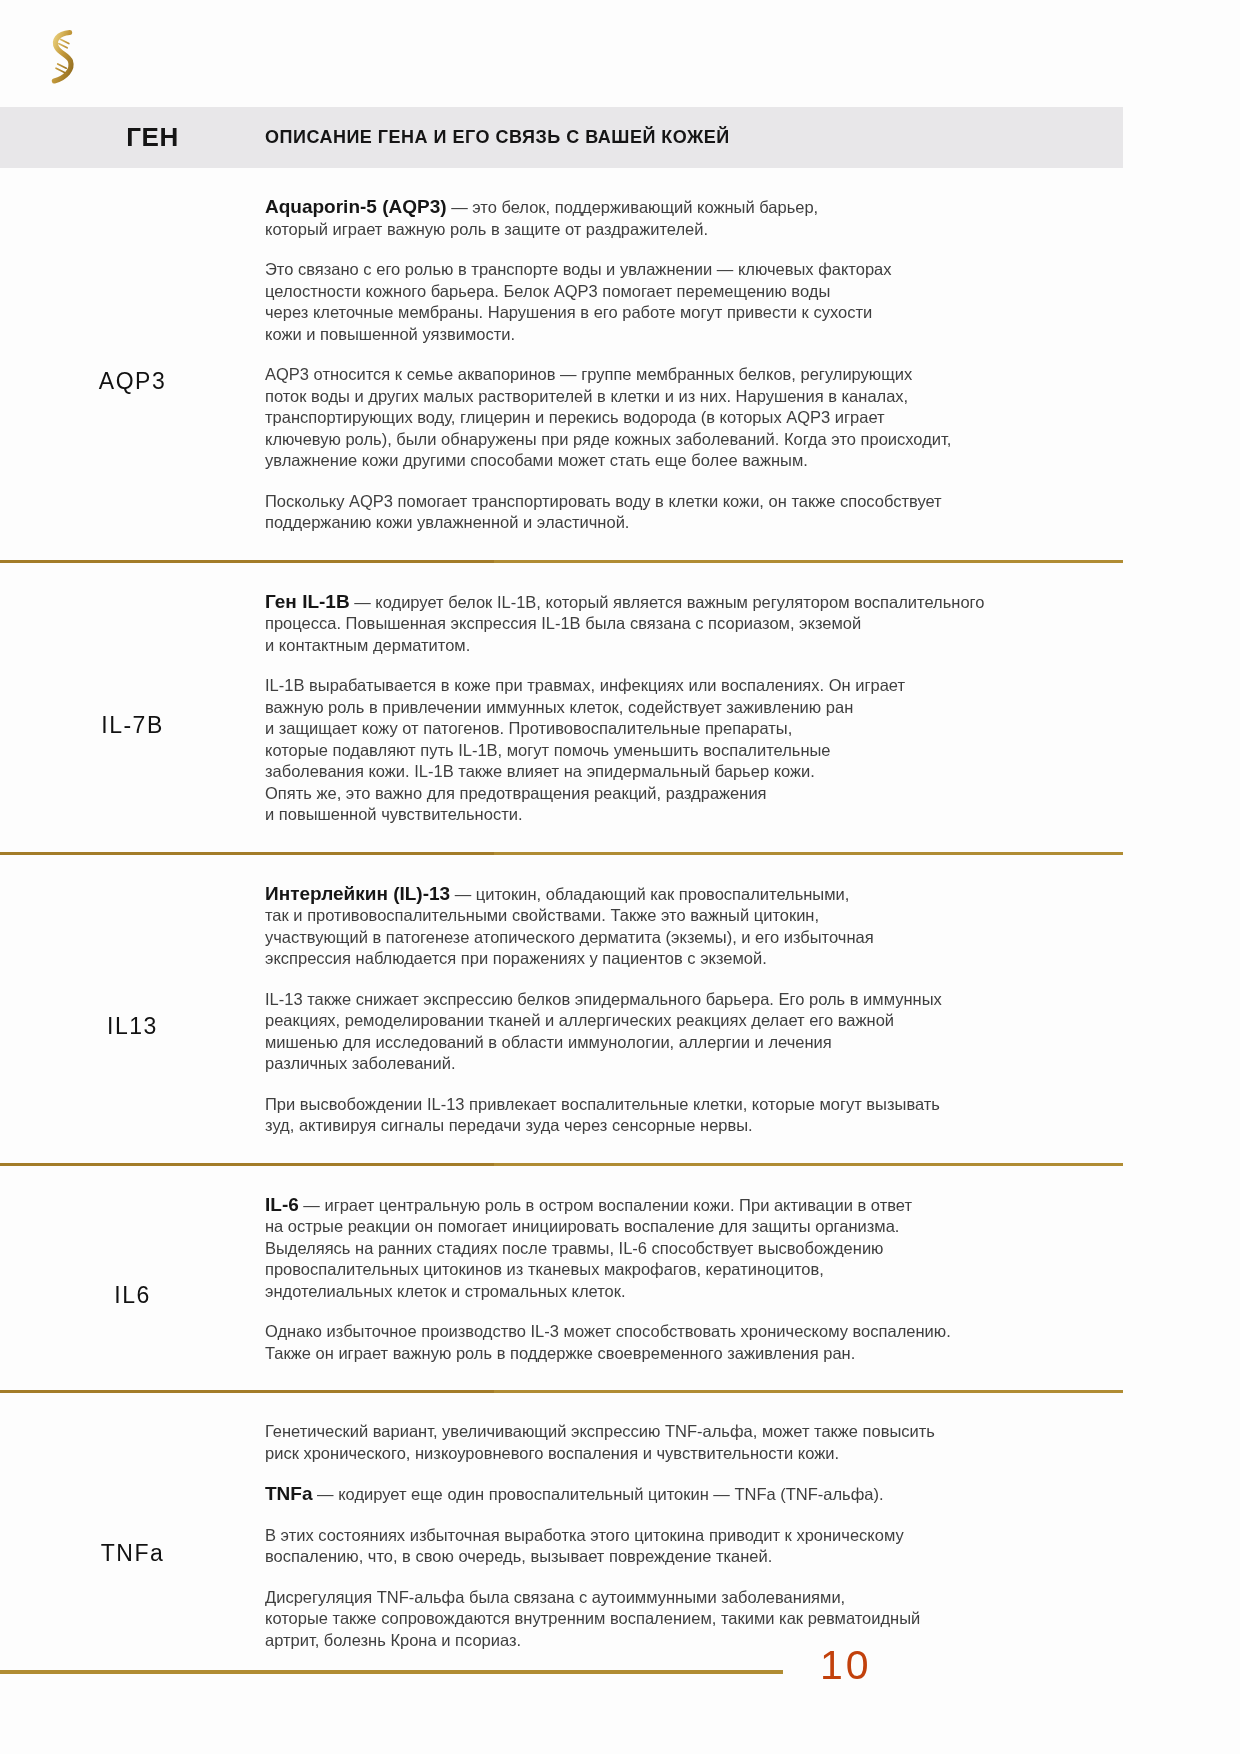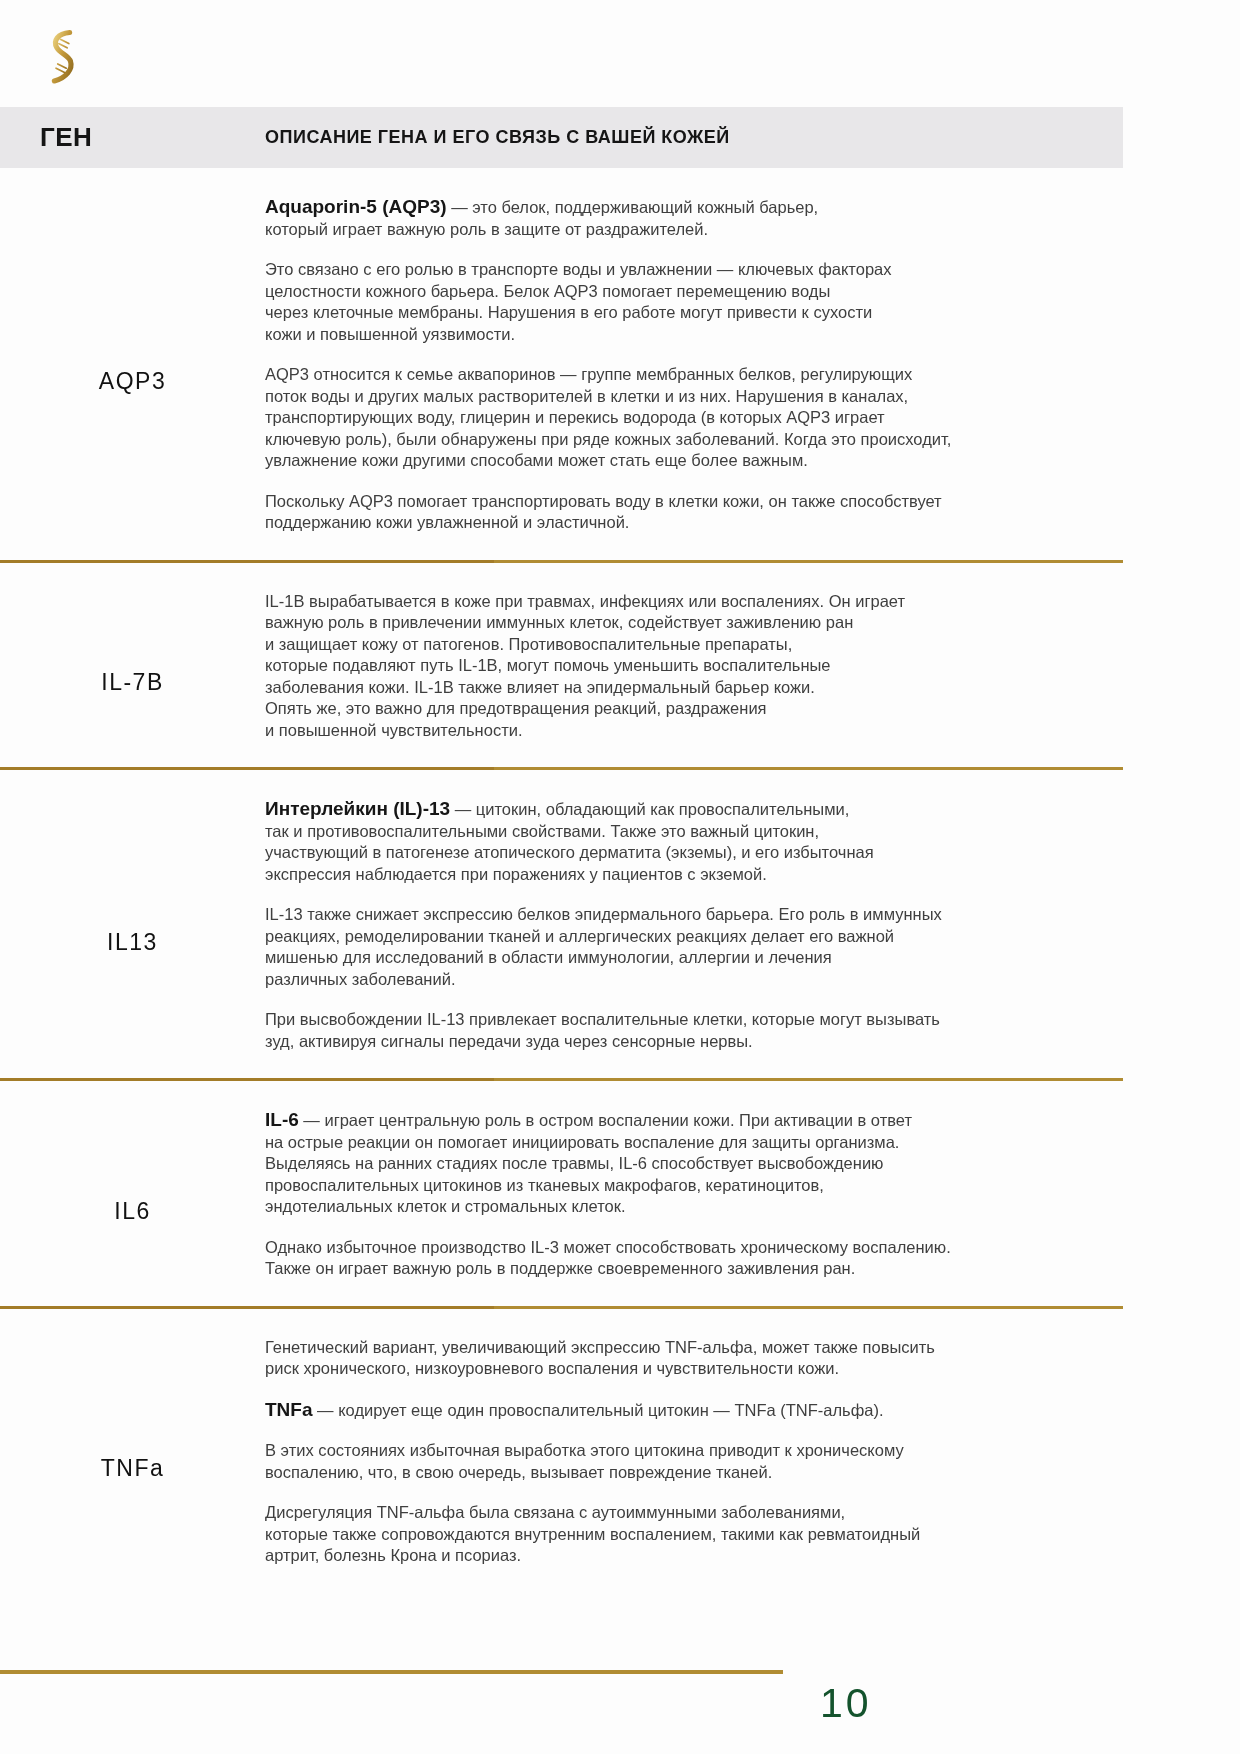--- a/index.html
+++ b/index.html
@@ -22,20 +22,21 @@
   .content { padding-top: 107px; }
   .header-bar {
     display: flex;
     align-items: center;
     width: 1123px;
     height: 61px;
     background: #E8E7E9;
   }
   .header-gene-col {
     width: 265px;
+    text-align: center;
     font-size: 26px;
     font-weight: 700;
     letter-spacing: 0.5px;
     color: #151515;
     padding-left: 40px;
   }
   .header-desc-col {
     flex: 1;
     font-size: 18px;
     font-weight: 700;
@@ -83,25 +84,25 @@
     position: absolute;
     left: 0;
     top: 1670px;
     width: 783px;
     height: 4px;
     background: #B08C33;
   }
   .page-number {
     position: absolute;
     left: 820px;
-    top: 1680px;
+    top: 1642px;
     font-size: 41px;
     font-weight: 400;
     letter-spacing: 3px;
-    color: #14532d;
+    color: #c2410c;
   }
 </style>
 </head>
 <body>
 
 <div class="page">
 
   <svg class="logo" viewBox="0 0 40 70" aria-hidden="true">
     <defs>
       <linearGradient id="gold" x1="0" y1="0" x2="1" y2="1">
@@ -138,20 +139,23 @@
 увлажнение кожи другими способами может стать еще более важным.</span></p>
             <p class="para"><span>Поскольку AQP3 помогает транспортировать воду в клетки кожи, он также способствует
 поддержанию кожи увлажненной и эластичной.</span></p>
           </div>
         </div>
         <div class="row">
           <div class="gene-cell">
             <div class="gene-label">IL-7B</div>
           </div>
           <div class="desc-cell">
+            <p class="para"><span class="lead">Ген IL-1B</span><span> — кодирует белок IL-1B, который является важным регулятором воспалительного
+процесса. Повышенная экспрессия IL-1B была связана с псориазом, экземой
+и контактным дерматитом.</span></p>
             <p class="para"><span>IL-1B вырабатывается в коже при травмах, инфекциях или воспалениях. Он играет
 важную роль в привлечении иммунных клеток, содействует заживлению ран
 и защищает кожу от патогенов. Противовоспалительные препараты,
 которые подавляют путь IL-1B, могут помочь уменьшить воспалительные
 заболевания кожи. IL-1B также влияет на эпидермальный барьер кожи.
 Опять же, это важно для предотвращения реакций, раздражения
 и повышенной чувствительности.</span></p>
           </div>
         </div>
         <div class="row">

